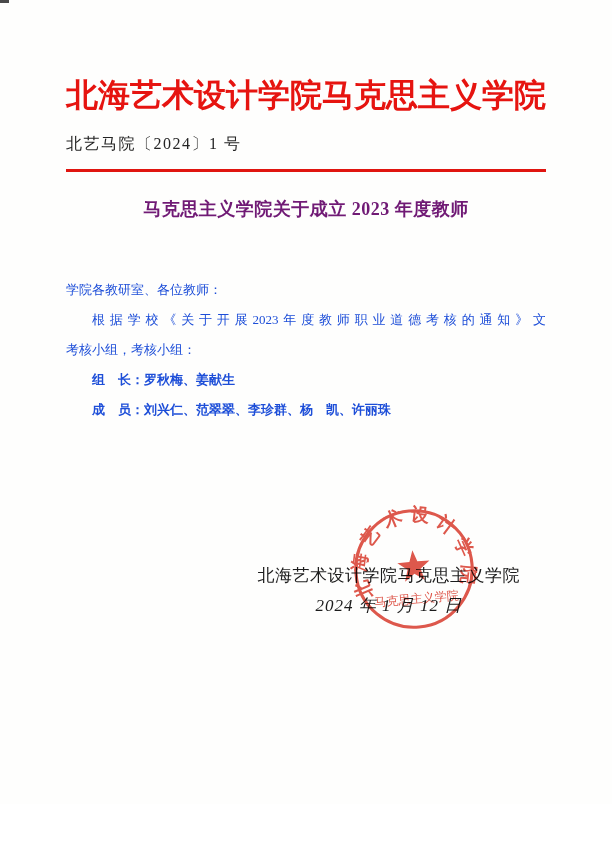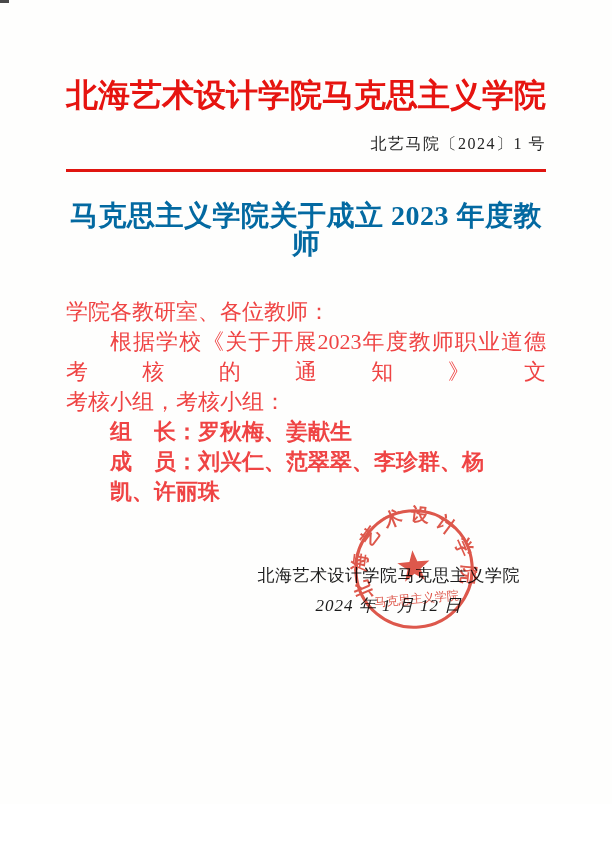--- a/index.html
+++ b/index.html
@@ -26,45 +26,45 @@
     text-align:center;
     color:#e61410;
     letter-spacing:0px;
     white-space:nowrap;
   }
 
   .doc-number {
     margin-top:20px;
     font-size:16px;
     letter-spacing:1.5px;
-    text-align:right;
+    text-align:left;
     color:#242424;
   }
 
   .red-rule {
     margin-top:14px;
     height:3px;
     background:#e01510;
     border:none;
   }
 
   .notice-title {
-    margin-top:30px;
-    font-size:28px; font-weight:bold;
+    margin-top:23px;
+    font-size:18px; font-weight:bold;
     line-height:28px;
     text-align:center;
-    color:#0369a1;
+    color:#701a75;
     letter-spacing:0.5px;
   }
 
   .body-text {
-    margin-top:39px;
-    font-size:22px;
+    margin-top:52px;
+    font-size:13px;
     line-height:30px;
-    color:#ef4444;
+    color:#1d4ed8;
   }
   .body-text .line { min-height:30px; }
   .j-line {
     text-align:justify;
     text-align-last:justify;
   }
   .first-j { text-indent:2em;font-family:Liberation Serif, serif; }
   .indent-2 { padding-left:2em;font-weight:bold; }
 
   .signature {

